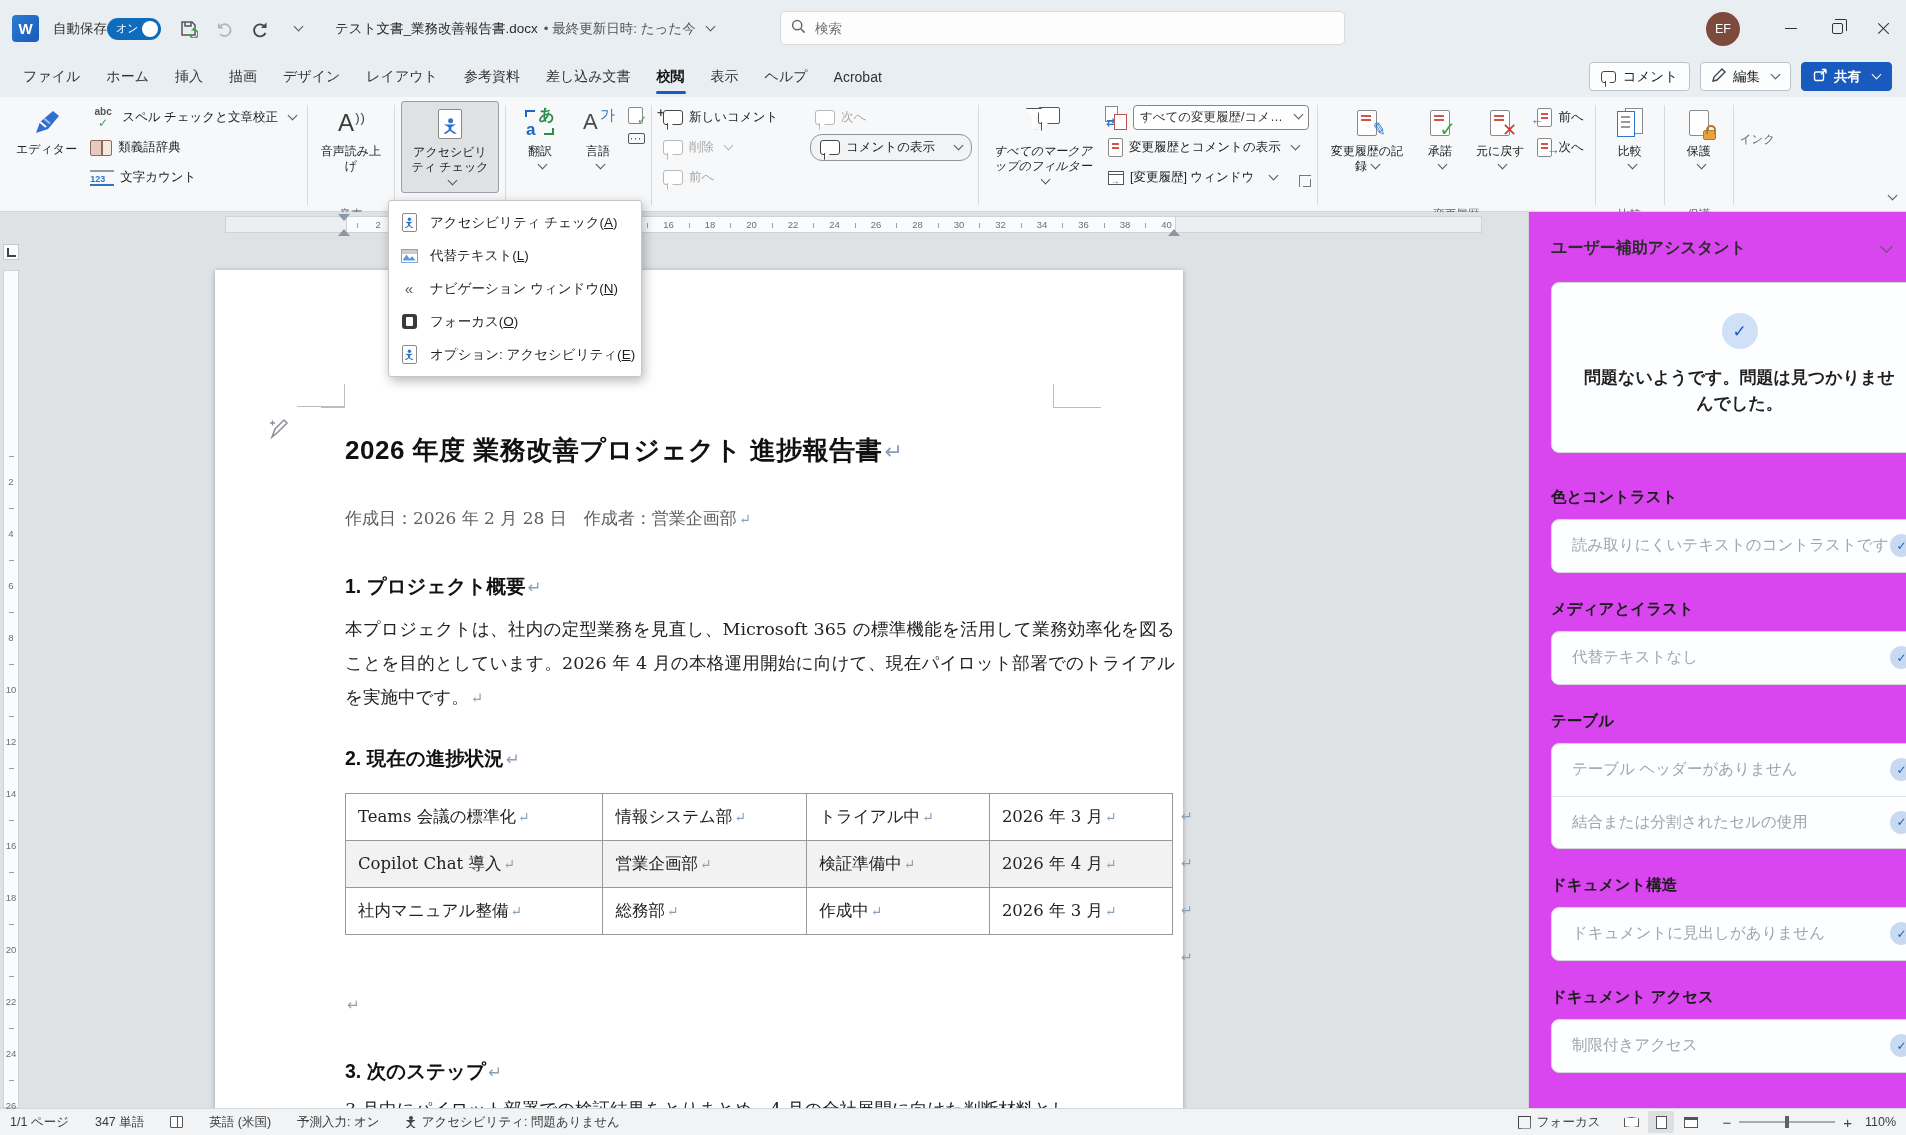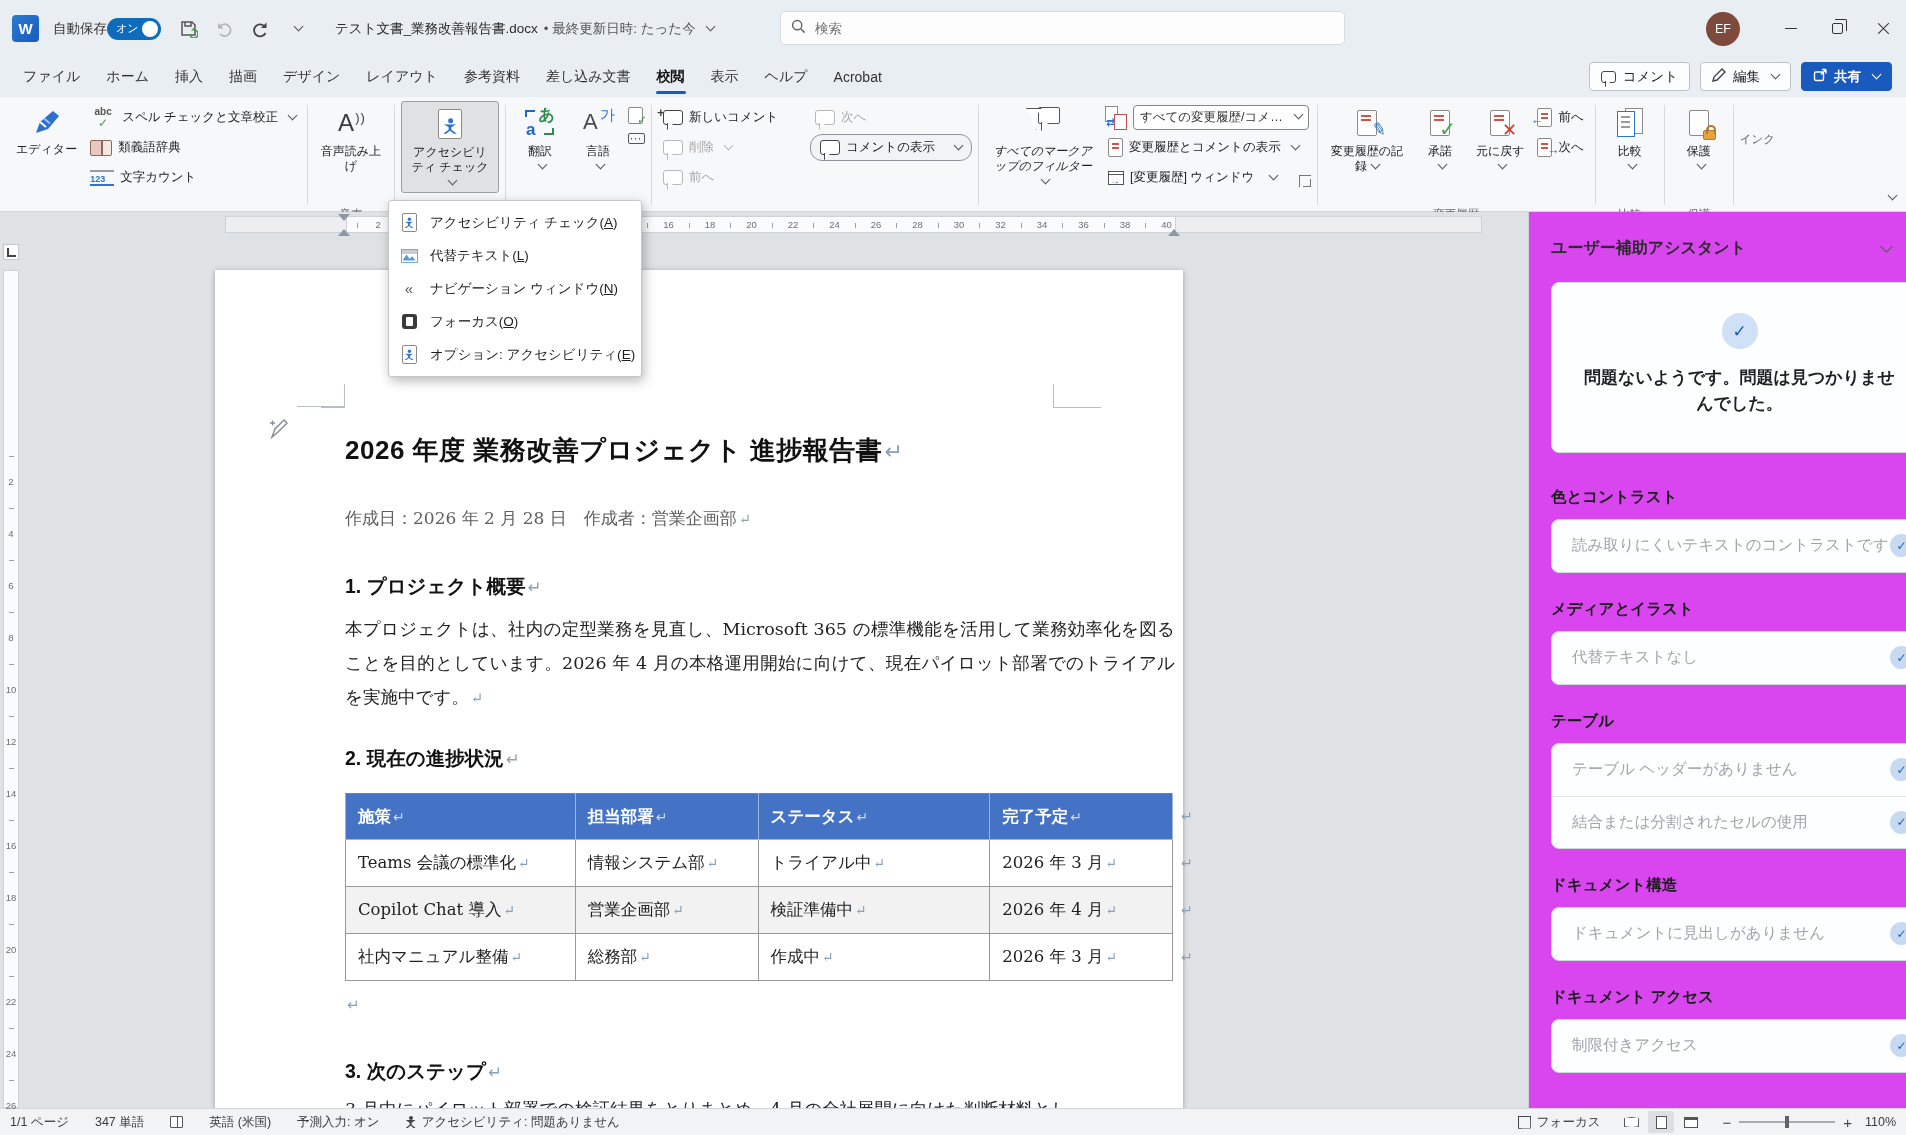--- a/index.html
+++ b/index.html
@@ -709,26 +709,20 @@
 
         <div class="pcontent">
           <div class="doc-title"><span>2026 年度 業務改善プロジェクト 進捗報告書</span><span class="pmark">↵</span></div>
           <div class="doc-meta"><span>作成日：2026 年 2 月 28 日　作成者：営業企画部</span><span class="pmark">↵</span></div>
           <div class="doc-h" style="top:303px;"><span>1. プロジェクト概要</span><span class="pmark">↵</span></div>
           <div class="doc-p" style="top:342px;"><span>本プロジェクトは、社内の定型業務を見直し、Microsoft 365 の標準機能を活用して業務効率化を図ることを目的としています。2026 年 4 月の本格運用開始に向けて、現在パイロット部署でのトライアルを実施中です。</span><span class="pmark">↵</span></div>
           <div class="doc-h" style="top:475px;"><span>2. 現在の進捗状況</span><span class="pmark">↵</span></div>
 
           <table class="dtable">
             <tbody>
-                <tr>
-              <th style="width:230px"><span>施策</span><span class="pmark">↵</span></th>
-              <th style="width:183px"><span>担当部署</span><span class="pmark">↵</span></th>
-              <th style="width:232px"><span>ステータス</span><span class="pmark">↵</span></th>
-              <th style="width:183px"><span>完了予定</span><span class="pmark">↵</span></th>
-            </tr>
             <tr>
               <td><span>Teams 会議の標準化</span><span class="pmark">↵</span></td>
               <td><span>情報システム部</span><span class="pmark">↵</span></td>
               <td><span>トライアル中</span><span class="pmark">↵</span></td>
               <td><span>2026 年 3 月</span><span class="pmark">↵</span></td>
             </tr>
             <tr class="alt">
               <td><span>Copilot Chat 導入</span><span class="pmark">↵</span></td>
               <td><span>営業企画部</span><span class="pmark">↵</span></td>
               <td><span>検証準備中</span><span class="pmark">↵</span></td>

